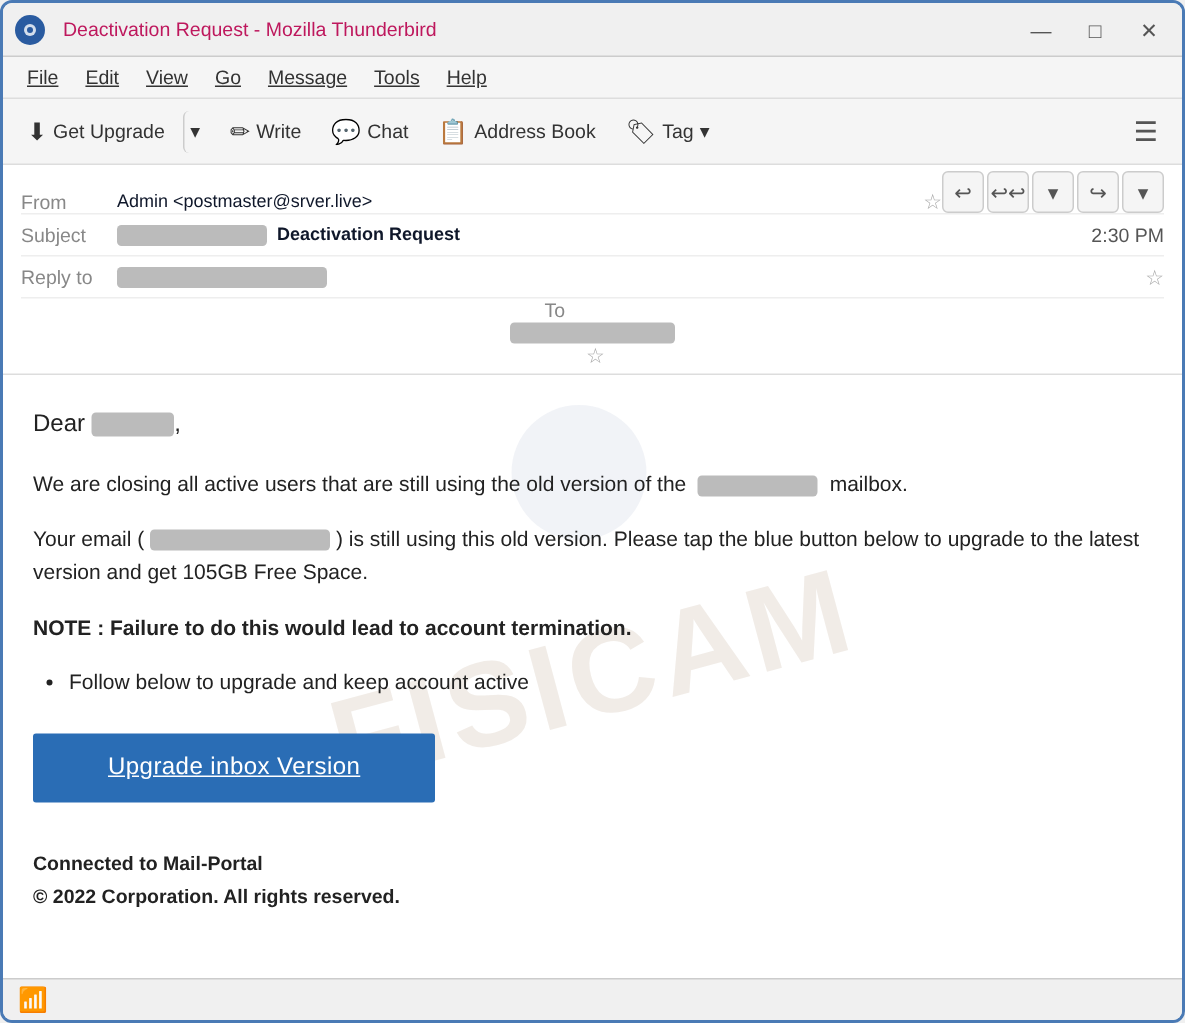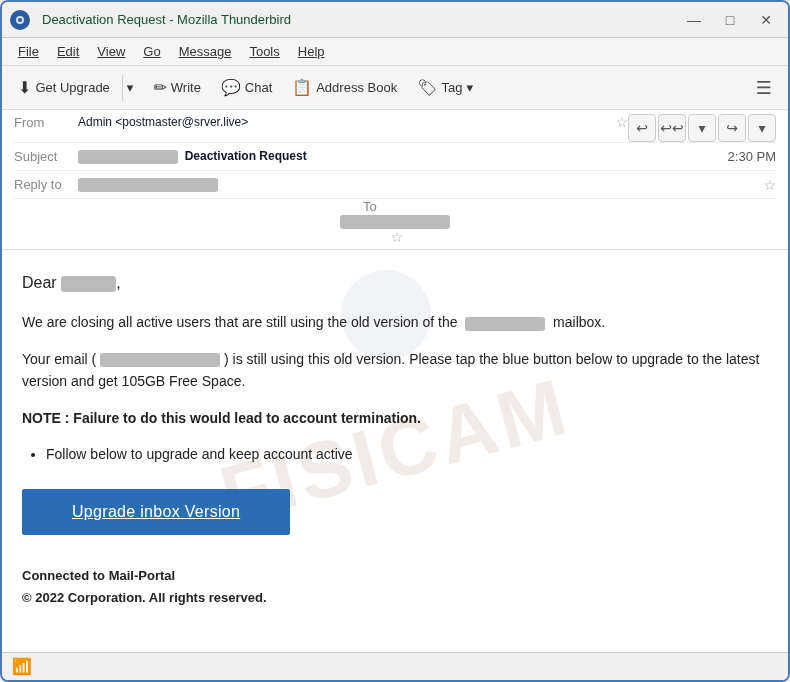--- a/index.html
+++ b/index.html
@@ -38,21 +38,21 @@
       font-size: 10px;
       font-weight: bold;
     }
     .title-bar-app-name {
       font-size: 12px;
       color: #888;
       margin-right: 4px;
     }
     .title-bar-title {
       font-size: 13px;
-      color: #14532d;
+      color: #be185d;
       flex: 1;
     }
     .title-bar-controls {
       display: flex;
       gap: 8px;
     }
     .title-bar-btn {
       width: 28px;
       height: 20px;
       display: flex;
@@ -191,21 +191,21 @@
       border-radius: 4px;
       border: 1px solid #ccc;
       background: #f5f5f5;
       font-size: 14px;
       color: #555;
     }
 
     
     .from-row {
       display: flex;
-      align-items: flex-start;
+      align-items: flex-end;
       justify-content: space-between;
     }
 
     
     .email-body {
       background: white;
       flex: 1;
       padding: 20px 20px;
       overflow-y: auto;
       position: relative;

